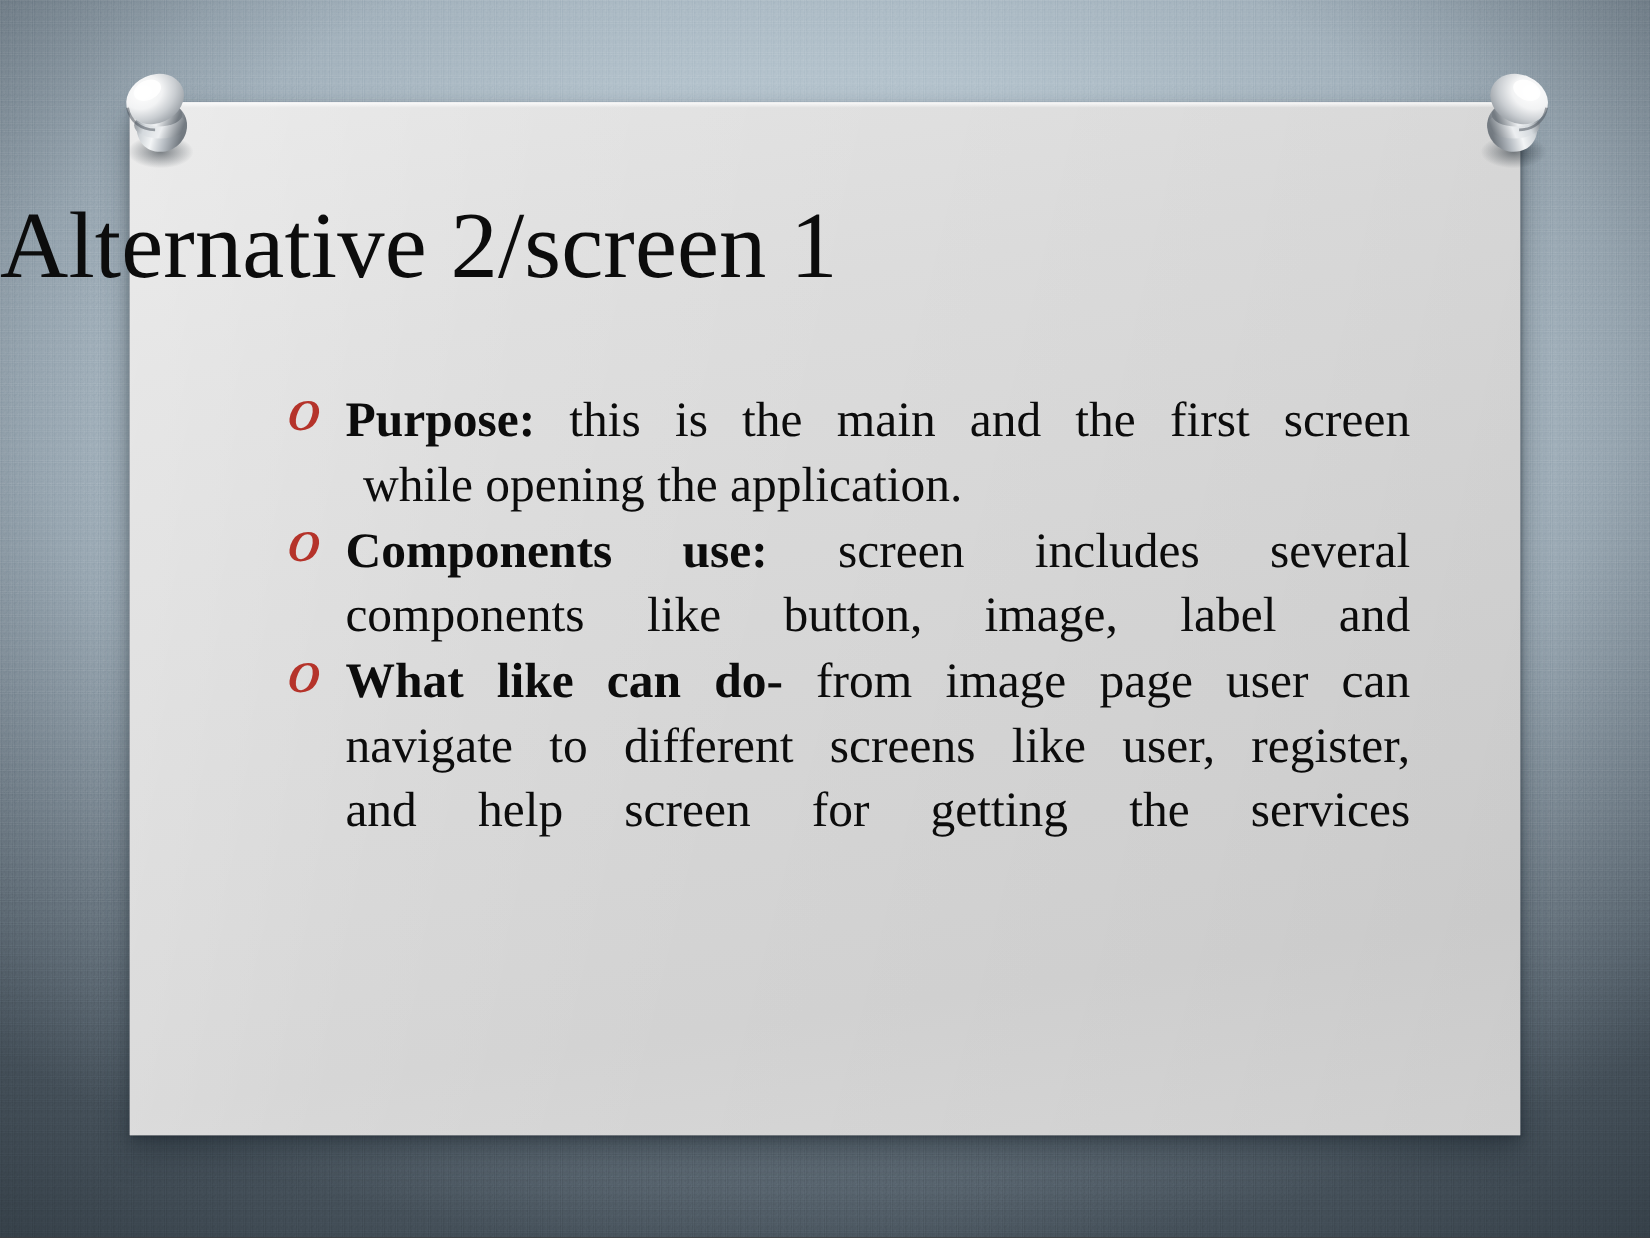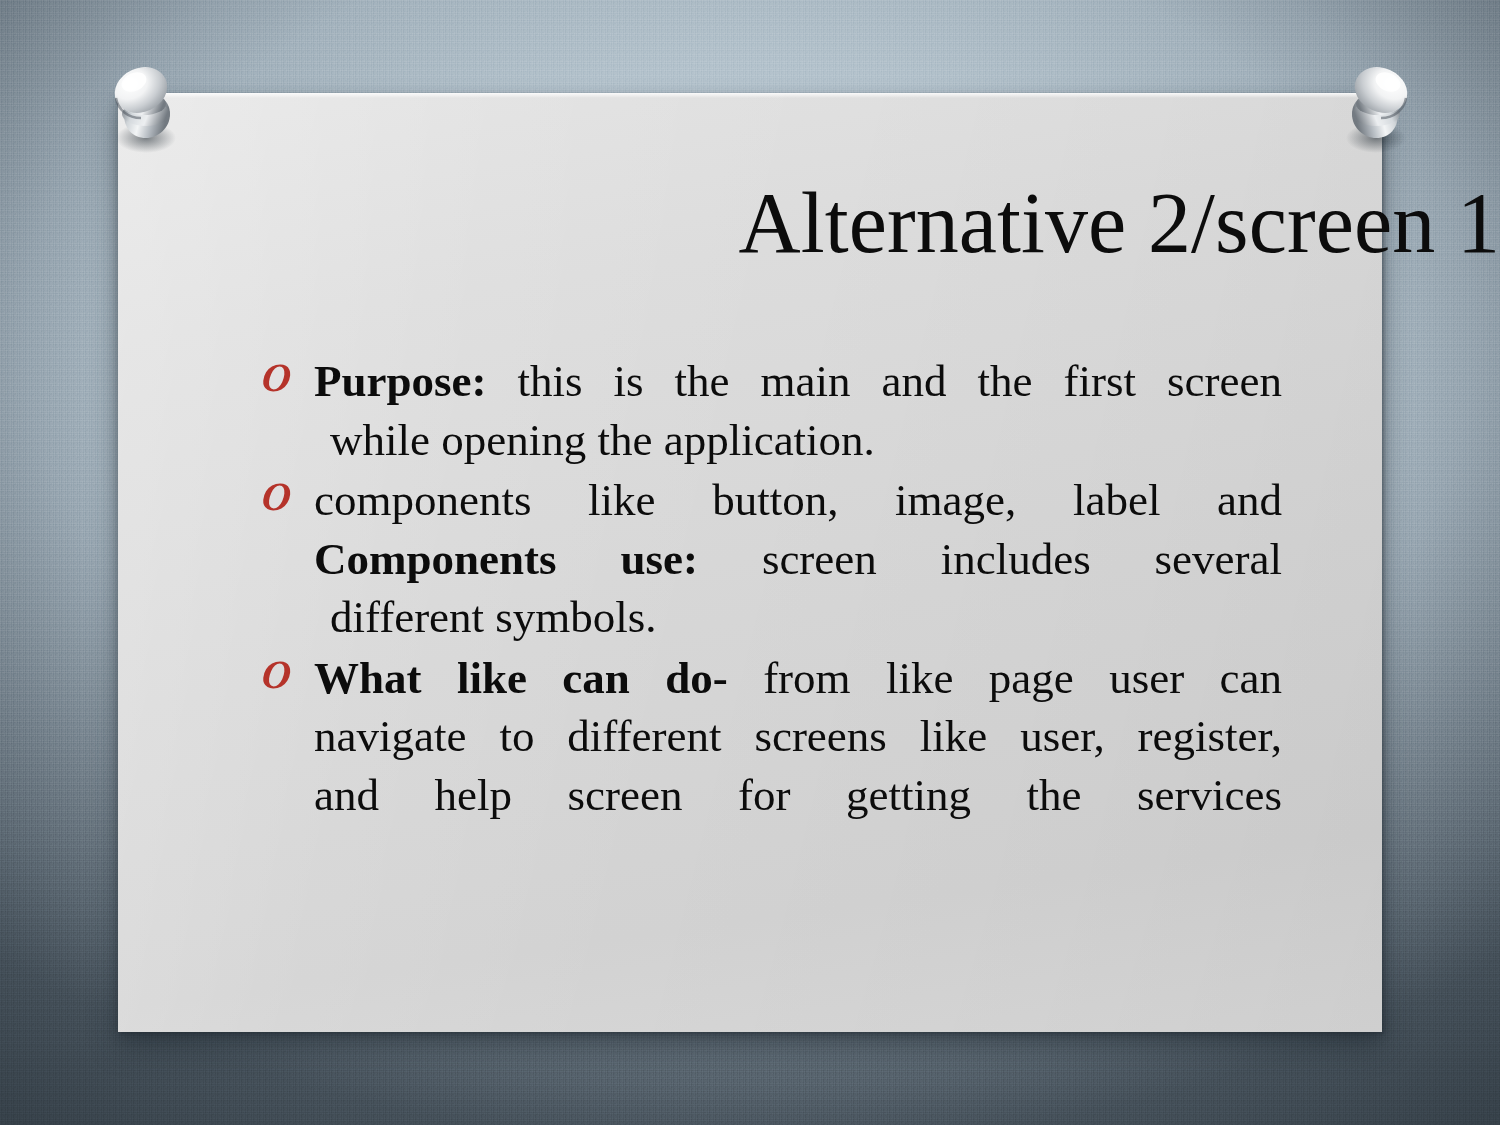--- a/index.html
+++ b/index.html
@@ -122,21 +122,21 @@
   }
   .pin-left  { left: 96px;  top: 52px; }
   .pin-right { left: 1330px; top: 52px; transform: scaleX(-1); }
 
   
   .slide-title {
     position: absolute;
     left: 0;
     right: 0;
     top: 178px;
-    text-align: right;
+    text-align: left;
     font-size: 86px;
     line-height: 1.06;
     font-weight: 400;
     color: #0c0c0c;
     letter-spacing: .1px;
     font-family: "Liberation Serif", "DejaVu Serif", serif;
   }
 
   .bullets {
     position: absolute;
@@ -259,29 +259,28 @@
       <span class="bullet-marker" style="color: rgb(181, 51, 42);">O</span>
       <span class="bullet-text">
         <span class="line"><span class="lead">Purpose:</span> <span>this is the main and the first screen</span></span>
         <span class="line last">while opening the application.</span>
       </span>
     </div>
 
     <div class="bullet-row">
       <span class="bullet-marker" style="color: rgb(181, 51, 42);">O</span>
       <span class="bullet-text">
+        <span class="line"><span class="lead">Components use:</span> <span>screen includes several</span></span>
         <span class="line">components like button, image, label and</span>
-        <span class="line"><span class="lead">Components use:</span> <span>screen includes several</span></span>
-        <span class="line last">different symbols.</span>
       </span>
     </div>
 
     <div class="bullet-row">
       <span class="bullet-marker" style="color: rgb(181, 51, 42);">O</span>
       <span class="bullet-text">
-        <span class="line"><span class="lead">What like can do-</span> <span>from like page user can</span></span>
+        <span class="line"><span class="lead">What like can do-</span> <span>from image page user can</span></span>
         <span class="line">navigate to different screens like user, register,</span>
         <span class="line">and help screen for getting the services</span>
       </span>
     </div>
 
   </div>
 </div>
 
 </body></html>

